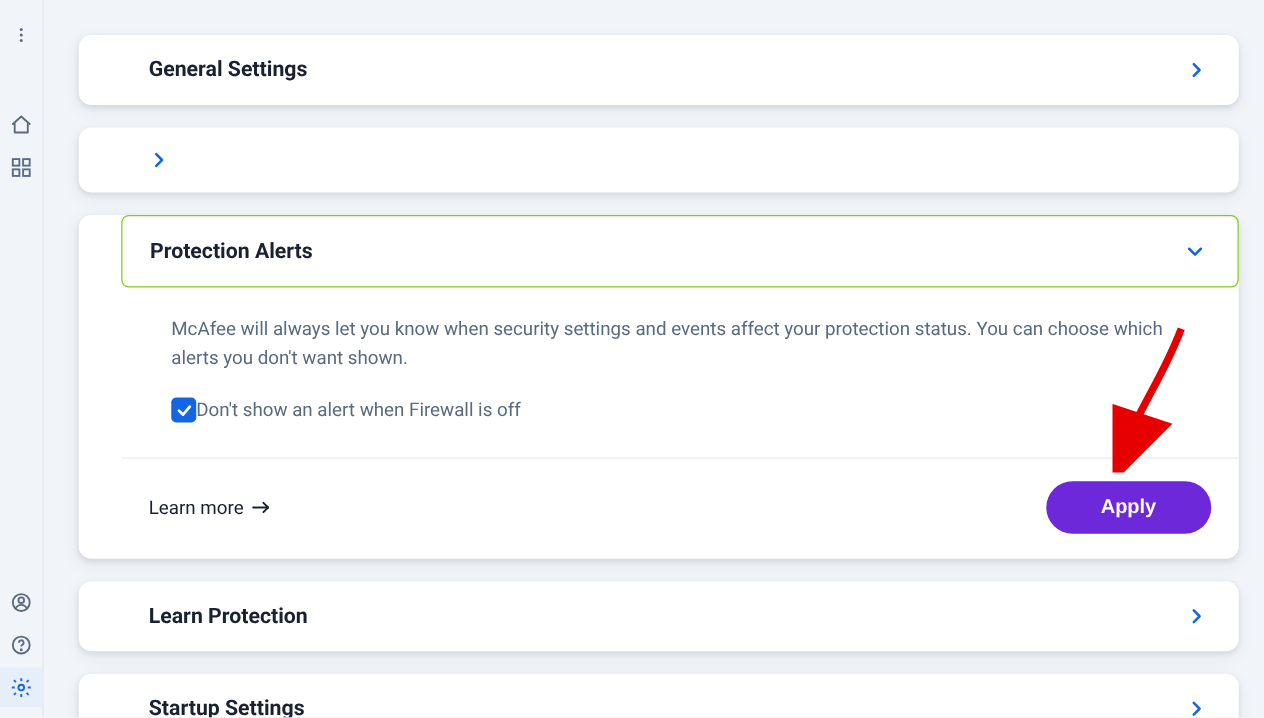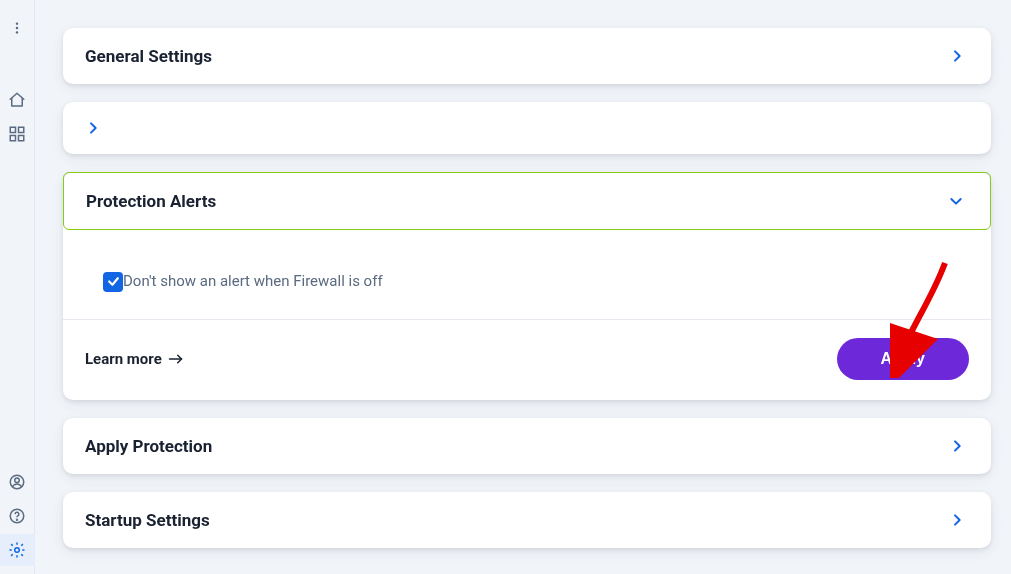--- a/index.html
+++ b/index.html
@@ -41,20 +41,21 @@
     flex: 1;
     padding: 28px 20px 12px 28px;
     overflow: hidden;
     position: relative;
   }
   .card {
     background: #fff;
     border-radius: 10px;
     box-shadow: 0 2px 4px rgba(50,60,80,0.10), 0 4px 14px rgba(50,60,80,0.07);
     margin-bottom: 18px;
+    padding-left: 34px;
   }
   .card-header {
     display: flex;
     align-items: center;
     justify-content: space-between;
     padding: 18px 26px 18px 22px;
     cursor: pointer;
   }
   .card-title {
     font-size: 17px;
@@ -93,21 +94,21 @@
 
   .card-footer {
     border-top: 1px solid #e6eaf0;
     padding: 18px 22px 20px 22px;
     display: flex;
     align-items: center;
     justify-content: space-between;
   }
   .learn-more {
     font-size: 15px;
-    font-weight: 700;
+    font-weight: 400;
     color: #1a2232;
     cursor: pointer;
     display: flex;
     align-items: center;
     gap: 6px;
   }
   .learn-more .arrow { display:inline-flex; }
   .learn-more .arrow svg { width: 18px; height: 12px; }
   .apply-btn {
     background: #6d28d9;
@@ -204,20 +205,21 @@
   <div class="card expanded">
     <div class="card-header">
       <div class="card-title">Protection Alerts</div>
       <span class="chevron">
         <svg viewBox="0 0 24 24" fill="none" stroke="currentColor" stroke-width="3" stroke-linecap="round" stroke-linejoin="round">
             <polyline points="5 9 12 16 19 9"></polyline>
           </svg>
       </span>
     </div>
     <div class="card-body">
+      <p>McAfee will always let you know when security settings and events affect your protection status. You can choose which alerts you don't want shown.</p>
       <div class="checkbox-row">
         <span class="cb">
           <svg viewBox="0 0 24 24" fill="none" stroke="currentColor" stroke-width="4" stroke-linecap="round" stroke-linejoin="round">
               <polyline points="4 12 10 18 20 6"></polyline>
             </svg>
         </span>
         <label>Don't show an alert when Firewall is off</label>
       </div>
     </div>
     <div class="card-footer">
@@ -229,21 +231,21 @@
               <polyline points="13 1 18 6 13 11"></polyline>
             </svg>
         </span>
       </div>
       <button class="apply-btn">Apply</button>
     </div>
   </div>
 
   <div class="card">
     <div class="card-header">
-      <div class="card-title">Apply Protection</div>
+      <div class="card-title">Learn Protection</div>
       <span class="chevron">
         <svg viewBox="0 0 24 24" fill="none" stroke="currentColor" stroke-width="3" stroke-linecap="round" stroke-linejoin="round">
             <polyline points="9 5 16 12 9 19"></polyline>
           </svg>
       </span>
     </div>
   </div>
 
   <div class="card">
     <div class="card-header">

